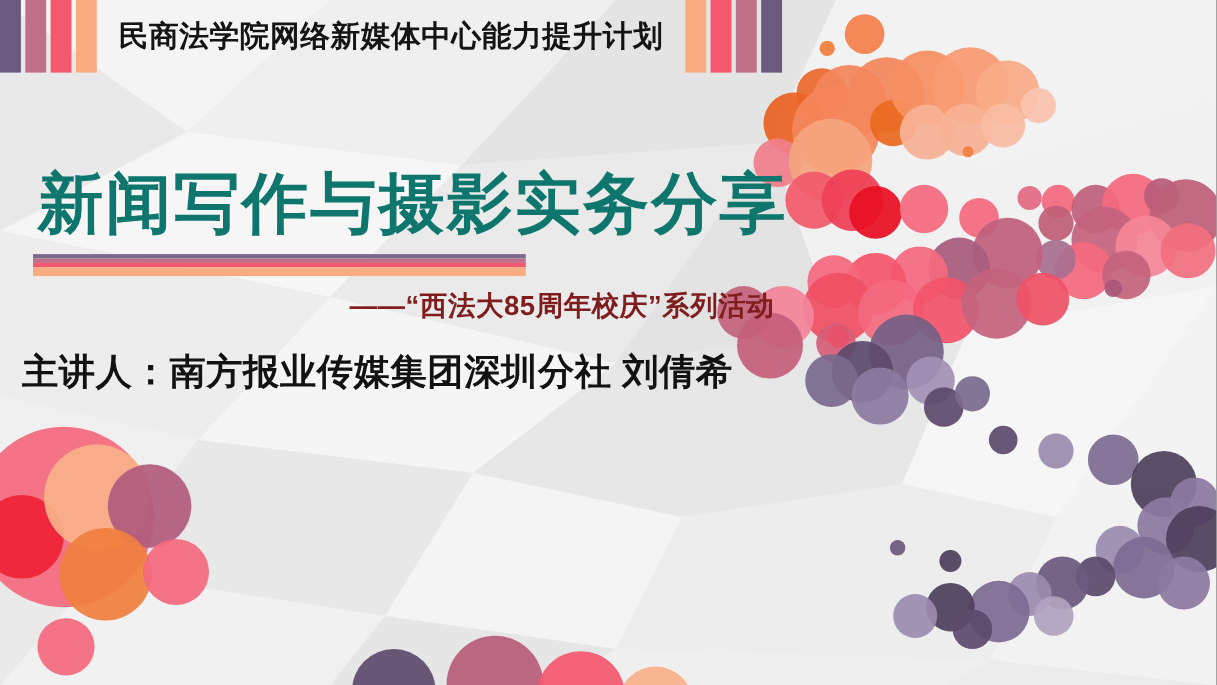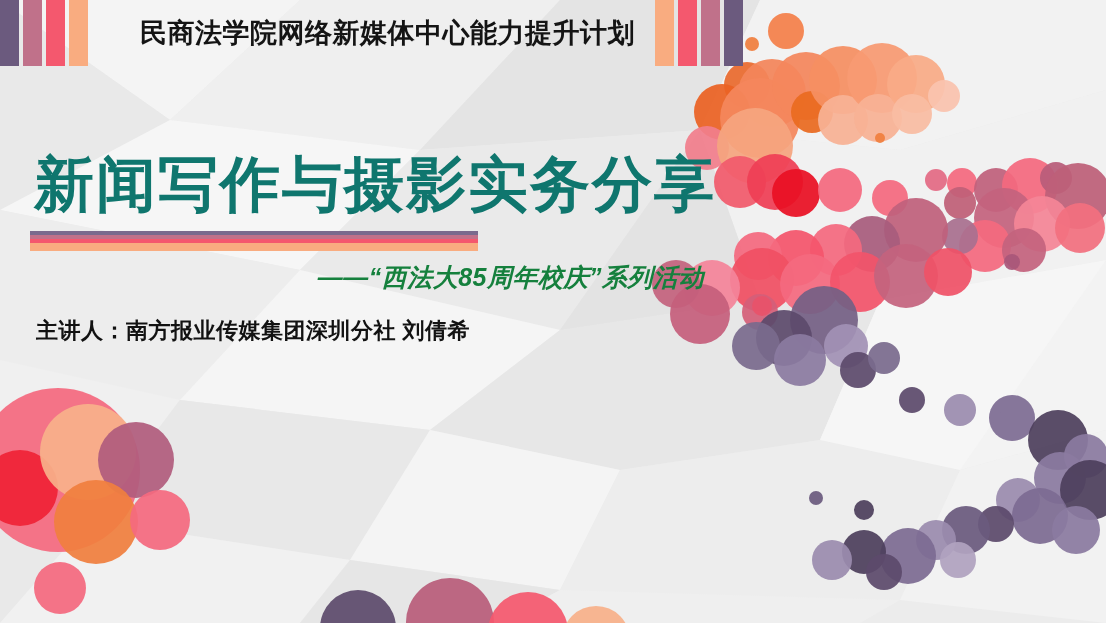--- a/index.html
+++ b/index.html
@@ -61,21 +61,20 @@
 
   #header-title {
     flex: 0 0 auto;
     padding: 0 20px;
     font-size: 27px;
     font-weight: bold;
     color: #141414;
     letter-spacing: 0.5px;
     white-space: nowrap;
     line-height: 66px;
-    margin-left: 32px;
   }
 
   
   #text-block {
     position: absolute;
     left: 0;
     top: 150px;
     width: 740px;
     z-index: 5;
   }
@@ -97,29 +96,28 @@
     flex-direction: column;
   }
   .rule-stripe { width: 100%; }
 
   #subtitle {
     margin: 10px 0 0 0;
     padding-right: 36px;
     text-align: right;
     font-size: 25px;
     font-weight: bold;
-    color: #15803d;
+    color: #7f1d1d;
     letter-spacing: 0.5px;
     white-space: nowrap;
-    font-style: italic;
   }
   #presenter {
     margin: 22px 0 0 0;
-    padding-left: 36px;
-    font-size: 22px;
+    padding-left: 20px;
+    font-size: 33px;
     font-weight: bold;
     color: #121212;
     letter-spacing: 0.5px;
     white-space: nowrap;
   }
 </style>
 </head>
 <body>
 
 <div id="slide">

